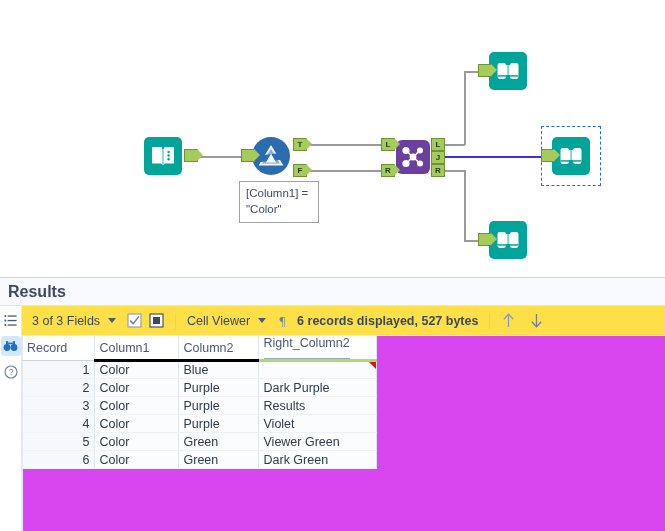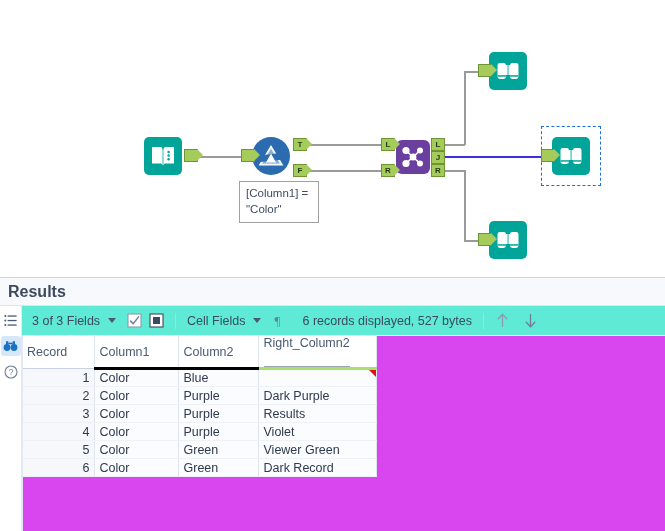--- a/index.html
+++ b/index.html
@@ -127,21 +127,21 @@
     display: flex; align-items: center; justify-content: center;
     border-radius: 3px;
   }
   .rail-btn.active { background: #d6e7fa; }
 
   #panel-main { flex: 1; position: relative; }
 
   #toolbar {
     height: 30px;
     border-bottom: 1px solid #e3e9f2;
-    background: #5eead4;
+    background: #fde047;
     display: flex; align-items: center;
     font-size: 12.5px;
     color: #3c4a60;
     padding-left: 10px;
     gap: 7px;
   }
   .tb-text { white-space: nowrap; }
   .caret {
     width: 0; height: 0;
     border-left: 4px solid transparent;
@@ -182,21 +182,21 @@
     vertical-align: middle;
   }
   table.dt th.rec {
     border-bottom: 1px solid #c8d2e0;
     color: #4a5a74;
   }
   table.dt th.rc-head { border-bottom: 3px solid #a8e06a; }
   table.dt th .hdr-under {
     display: inline-block;
     border-bottom: 1.5px solid #9aa6b8;
-    padding-bottom: 16px;
+    padding-bottom: 8px;
   }
   table.dt td {
     height: 18px;
     padding: 0 0 0 5px;
     border-right: 1px solid #dfe5ee;
     border-bottom: 1px solid #eef2f7;
     background: #fbfcfe;
     vertical-align: middle;
     overflow: hidden;
     white-space: nowrap;
@@ -388,30 +388,30 @@
         </span>
         <span class="tb-icon">
           <svg width="15" height="15" viewBox="0 0 15 15" aria-hidden="true">
             <rect x="1" y="1" width="13" height="13" fill="#ffffff" stroke="#3c4a60" stroke-width="1.1"></rect>
             <rect x="4" y="4" width="7" height="7" fill="#3c4a60"></rect>
           </svg>
         </span>
 
         <span class="tb-sep"></span>
 
-        <span class="tb-text">Cell Fields</span>
+        <span class="tb-text">Cell Viewer</span>
         <span class="caret"></span>
 
         <span class="tb-icon" style="margin-left:4px;">
           <svg width="11" height="15" viewBox="0 0 11 15" aria-hidden="true">
             <text x="5.5" y="12.4" font-size="13" text-anchor="middle" fill="#6e7f99" font-family="Liberation Serif, serif">¶</text>
           </svg>
         </span>
 
-        <span class="tb-text" style="margin-left:12px;">6 records displayed, 527 bytes</span>
+        <span class="tb-text" style="margin-left:2px;font-weight:bold;">6 records displayed, 527 bytes</span>
 
         <span class="tb-sep"></span>
 
         <span class="tb-icon">
           <svg width="15" height="17" viewBox="0 0 15 17" aria-hidden="true">
             <line x1="7.5" y1="15" x2="7.5" y2="2.5" stroke="#8d9bb2" stroke-width="1.3"></line>
             <path d="M2.8 7.2 L7.5 2.2 L12.2 7.2" fill="none" stroke="#8d9bb2" stroke-width="1.3"></path>
           </svg>
         </span>
         <span class="tb-icon" style="margin-left:6px;">
@@ -469,21 +469,21 @@
             <tr>
               <td class="rec">5</td>
               <td>Color</td>
               <td>Green</td>
               <td>Viewer Green</td>
             </tr>
             <tr>
               <td class="rec">6</td>
               <td>Color</td>
               <td>Green</td>
-              <td>Dark Record</td>
+              <td>Dark Green</td>
             </tr>
           </tbody>
         </table>
       </div>
 
     </div>
   </div>
 </div>
 
 </body></html>

